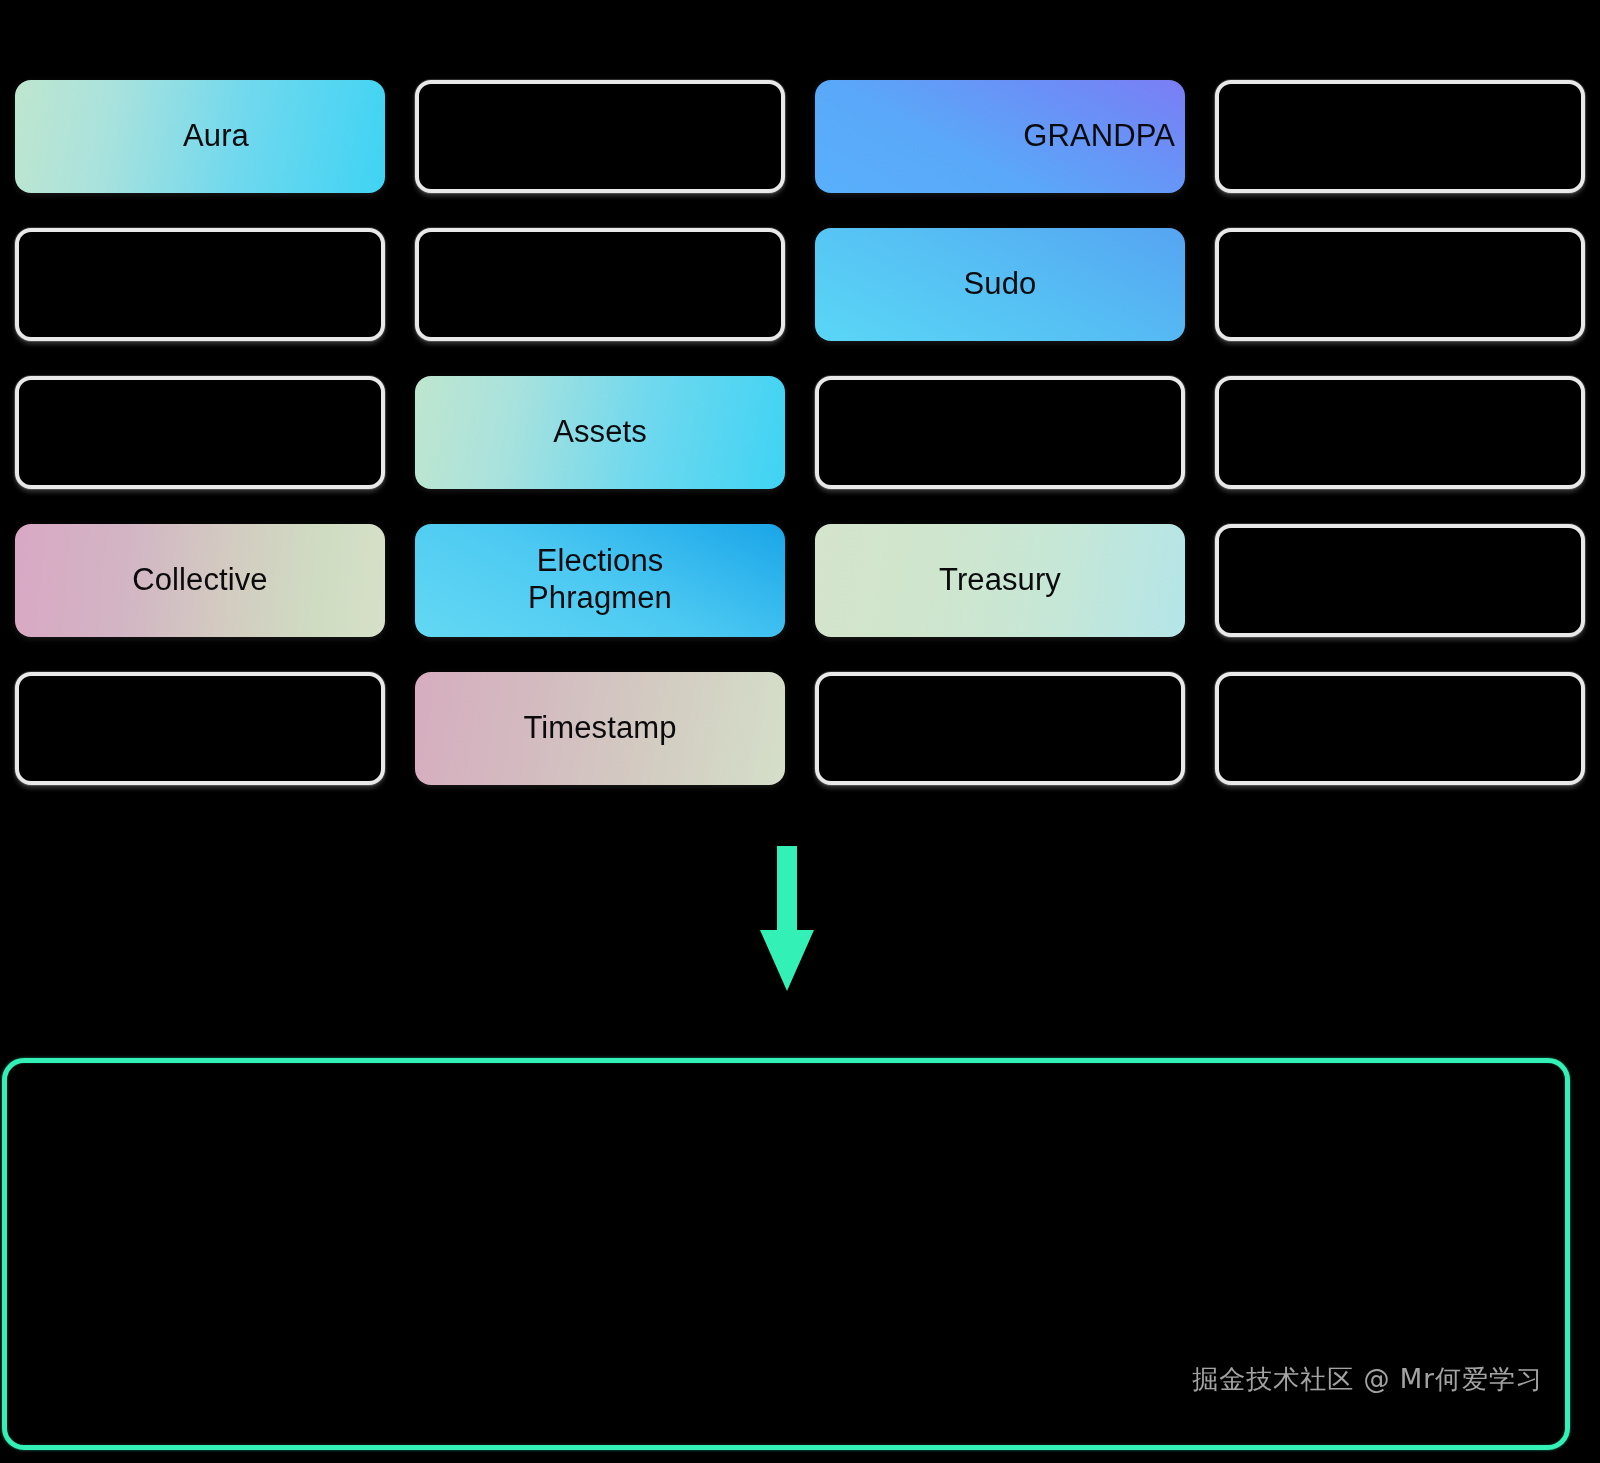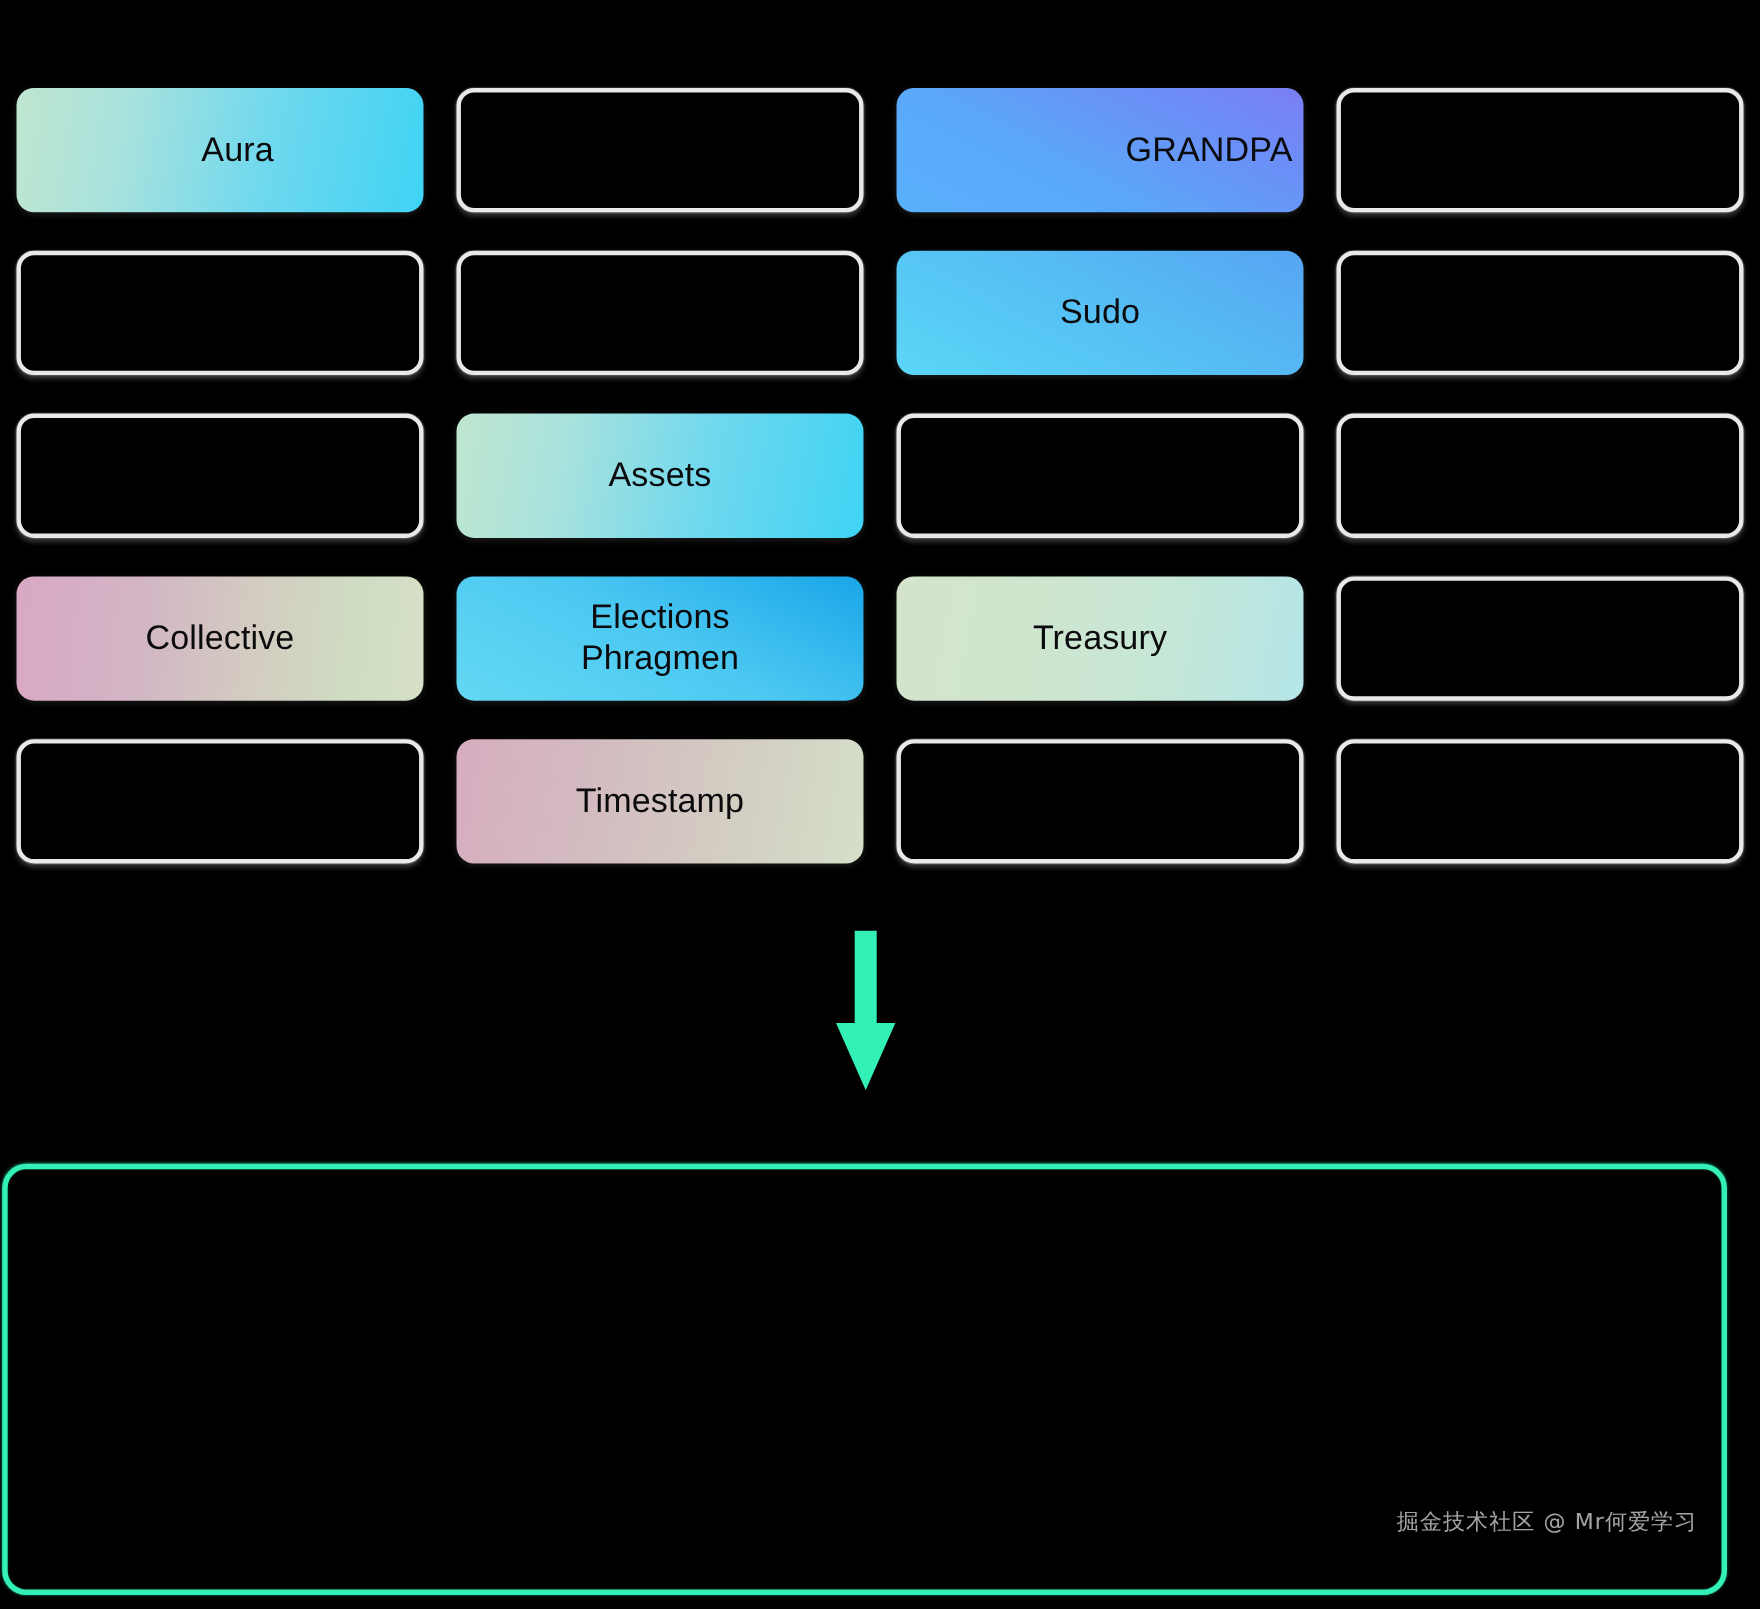--- a/index.html
+++ b/index.html
@@ -120,21 +120,21 @@
     border-radius: 22px;
     box-shadow:
       0 0 3px rgba(50,240,182,0.55),
       inset 0 0 2px rgba(50,240,182,0.35);
   }
 
   #watermark {
     position: absolute;
     right: 22px;
     bottom: 48px;
-    font-size: 20px;
+    font-size: 26px;
     letter-spacing: 1px;
     color: rgba(232,232,232,0.70);
     white-space: nowrap;
     font-family: "DejaVu Sans", "Liberation Sans", sans-serif;
   }
 </style>
 </head>
 <body>
 
 <div id="stage">

